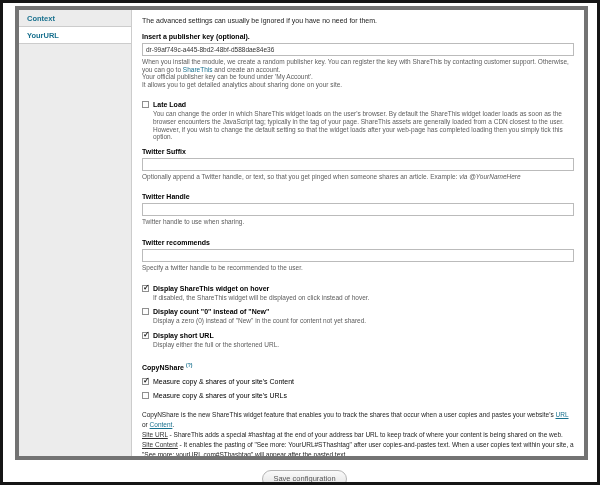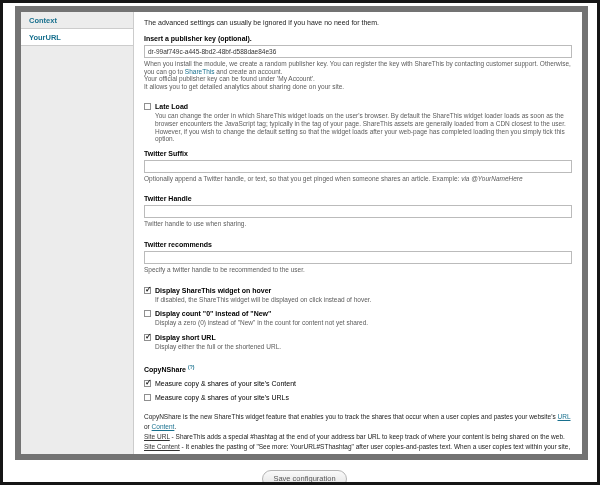--- a/index.html
+++ b/index.html
@@ -1,18 +1,18 @@
 <!DOCTYPE html>
 <html style="--link: #18708e; --desc: #5c5c5c;"><head>
 <meta charset="utf-8">
 <style>
   html,body{margin:0;padding:0;background:#fff;}
   .frame{width:600px;height:485px;box-sizing:border-box;border:3px solid #161616;background:#fff;
          font-family:"Liberation Sans",sans-serif;color:#222;position:relative;overflow:hidden;}
-  .vtabs{position:absolute;left:12px;top:3px;right:9px;height:454px;border:6px solid #737373;
+  .vtabs{position:absolute;left:12px;top:3px;right:9px;height:454px;border:4px solid #737373;
          display:flex;background:#fff;box-sizing:border-box;overflow:hidden;}
   .vtabs-list{width:112px;background:#ececec;border-right:1px solid #ccc;margin:0;padding:0;list-style:none;flex:none;}
   .vtab{padding:4px 8px 3px 8px;border-bottom:1px solid #ccc;font-size:7.5px;font-weight:bold;
         color:var(--link,#18708e);cursor:pointer;}
   .vtab.active{background:#fff;}
   .pane{flex:1;padding:7px 10px 0 10px;font-size:7px;overflow:hidden;}
   .intro{margin:0 0 9px 0;}
   .form-label{font-weight:bold;font-size:7px;color:#000;margin-bottom:3px;}
   .txt{display:block;width:100%;box-sizing:border-box;height:13px;border:1px solid #bbb;
        font-family:"Liberation Sans",sans-serif;font-size:6.5px;color:#333;padding:1px 3px;margin:0 0 2px 0;background:#fff;}

